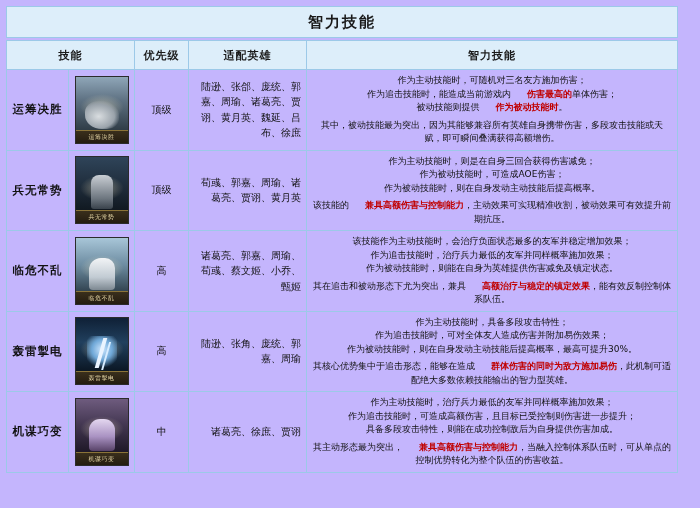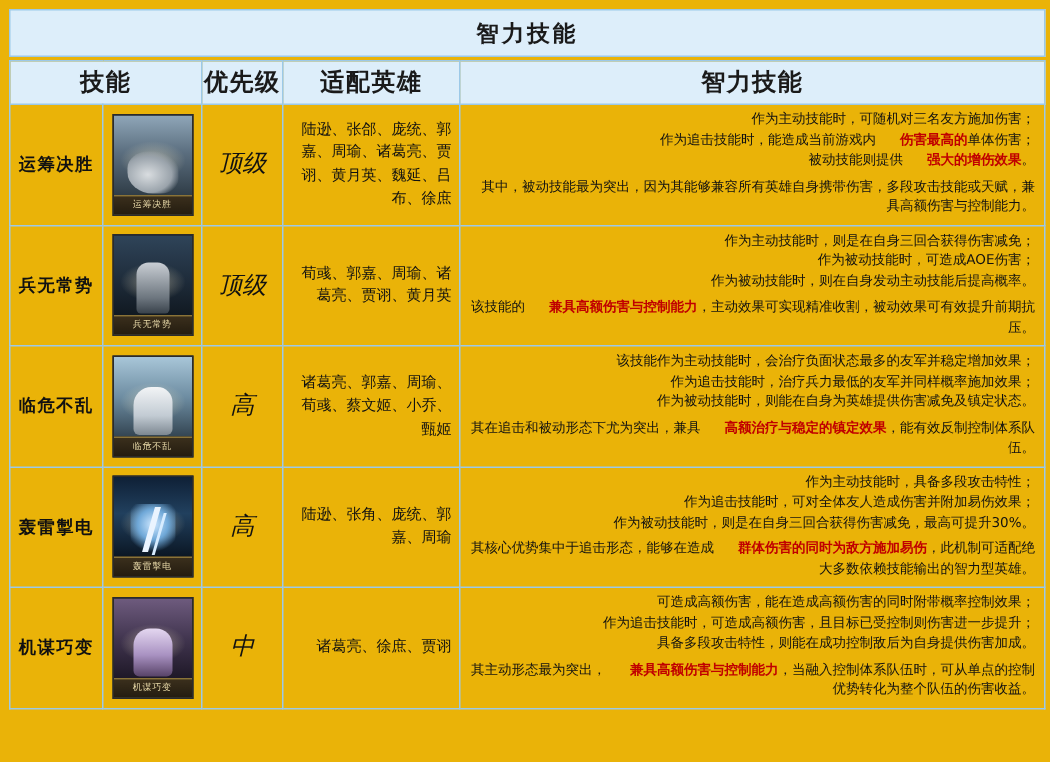--- a/index.html
+++ b/index.html
@@ -10,22 +10,22 @@
     width: 700px;
     height: 508px;
     background: #ffffff;
     font-family: "DejaVu Sans", "Liberation Sans", sans-serif;
     overflow: hidden;
   }
   .page {
     width: 700px;
     height: 508px;
     box-sizing: border-box;
-    padding: 6px 3px 4px 6px;
-    background: #eab308;
+    padding: 6px 22px 4px 6px;
+    background: #c4b5fd;
   }
   .title-bar {
     height: 30px;
     background: #ddeefa;
     border: 1px solid #9cc9e8;
     display: flex;
     align-items: center;
     justify-content: center;
     font-size: 15px;
     font-weight: bold;
@@ -38,21 +38,21 @@
     table-layout: fixed;
     margin-top: 2px;
   }
   table.skill-table th,
   table.skill-table td {
     border: 1px solid #9cc9e8;
     vertical-align: middle;
   }
   thead th {
     background: #ddeefa;
-    font-size: 16px;
+    font-size: 11px;
     font-weight: bold;
     color: #1a1a1a;
     height: 26px;
     text-align: center;
     letter-spacing: 1px;
   }
   .col-name  { width: 62px; }
   .col-icon  { width: 66px; }
   .col-prio  { width: 54px; }
   .col-hero  { width: 118px; }
@@ -64,37 +64,36 @@
     font-weight: bold;
     color: #111;
     letter-spacing: 1px;
   }
   td.cell-icon {
     text-align: center;
     padding: 3px 2px;
   }
   td.cell-prio {
     text-align: center;
-    font-size: 16px;
+    font-size: 10px;
     color: #111;
-    font-style: italic;
   }
   td.cell-hero {
     text-align: right;
     font-size: 10px;
     color: #111;
     line-height: 1.55;
     padding: 3px 5px;
   }
   td.cell-eval {
     font-size: 9px;
     color: #111;
     line-height: 1.5;
     padding: 4px 6px;
-    text-align: right;
+    text-align: center;
   }
   .eval-line { display: block; }
   .eval-line .hl {
     color: #c00000;
     font-weight: bold;
     margin-left: 16px;
   }
   .eval-gap { display: block; height: 4px; }
 
   
@@ -213,23 +212,23 @@
               <div class="glow"></div>
               <div class="figure fig-horse"></div>
               <div class="label">运筹决胜</div>
             </div>
           </td>
           <td class="cell-prio">顶级</td>
           <td class="cell-hero">陆逊、张郃、庞统、郭嘉、周瑜、诸葛亮、贾诩、黄月英、魏延、吕布、徐庶</td>
           <td class="cell-eval">
             <span class="eval-line">作为主动技能时，可随机对三名友方施加伤害；</span>
             <span class="eval-line">作为追击技能时，能造成当前游戏内<span class="hl">伤害最高的</span>单体伤害；</span>
-            <span class="eval-line">被动技能则提供<span class="hl">强大的增伤效果</span>。</span>
-            <span class="eval-gap"></span>
-            <span class="eval-line">其中，被动技能最为突出，因为其能够兼容所有英雄自身携带伤害，多段攻击技能或天赋，兼具高额伤害与控制能力。</span>
+            <span class="eval-line">被动技能则提供<span class="hl">作为被动技能时</span>。</span>
+            <span class="eval-gap"></span>
+            <span class="eval-line">其中，被动技能最为突出，因为其能够兼容所有英雄自身携带伤害，多段攻击技能或天赋，即可瞬间叠满获得高额增伤。</span>
           </td>
         </tr>
         <tr>
           <td class="cell-name">兵无常势</td>
           <td class="cell-icon">
             <div class="card">
               <div class="sky sky-b"></div>
               <div class="glow"></div>
               <div class="figure fig-soldier"></div>
               <div class="label">兵无常势</div>
@@ -273,39 +272,39 @@
               <div class="glow"></div>
               <div class="figure fig-bolt"></div>
               <div class="label">轰雷掣电</div>
             </div>
           </td>
           <td class="cell-prio">高</td>
           <td class="cell-hero">陆逊、张角、庞统、郭嘉、周瑜</td>
           <td class="cell-eval">
             <span class="eval-line">作为主动技能时，具备多段攻击特性；</span>
             <span class="eval-line">作为追击技能时，可对全体友人造成伤害并附加易伤效果；</span>
-            <span class="eval-line">作为被动技能时，则是在自身三回合获得伤害减免，最高可提升30%。</span>
+            <span class="eval-line">作为被动技能时，则在自身发动主动技能后提高概率，最高可提升30%。</span>
             <span class="eval-gap"></span>
             <span class="eval-line">其核心优势集中于追击形态，能够在造成<span class="hl">群体伤害的同时为敌方施加易伤</span>，此机制可适配绝大多数依赖技能输出的智力型英雄。</span>
           </td>
         </tr>
         <tr>
           <td class="cell-name">机谋巧变</td>
           <td class="cell-icon">
             <div class="card">
               <div class="sky sky-e"></div>
               <div class="glow"></div>
               <div class="figure fig-purple"></div>
               <div class="label">机谋巧变</div>
             </div>
           </td>
           <td class="cell-prio">中</td>
           <td class="cell-hero">诸葛亮、徐庶、贾诩</td>
           <td class="cell-eval">
-            <span class="eval-line">可造成高额伤害，能在造成高额伤害的同时附带概率控制效果；</span>
+            <span class="eval-line">作为主动技能时，治疗兵力最低的友军并同样概率施加效果；</span>
             <span class="eval-line">作为追击技能时，可造成高额伤害，且目标已受控制则伤害进一步提升；</span>
             <span class="eval-line">具备多段攻击特性，则能在成功控制敌后为自身提供伤害加成。</span>
             <span class="eval-gap"></span>
             <span class="eval-line">其主动形态最为突出，<span class="hl">兼具高额伤害与控制能力</span>，当融入控制体系队伍时，可从单点的控制优势转化为整个队伍的伤害收益。</span>
           </td>
         </tr>
       </tbody>
   </table>
 
 </div>

